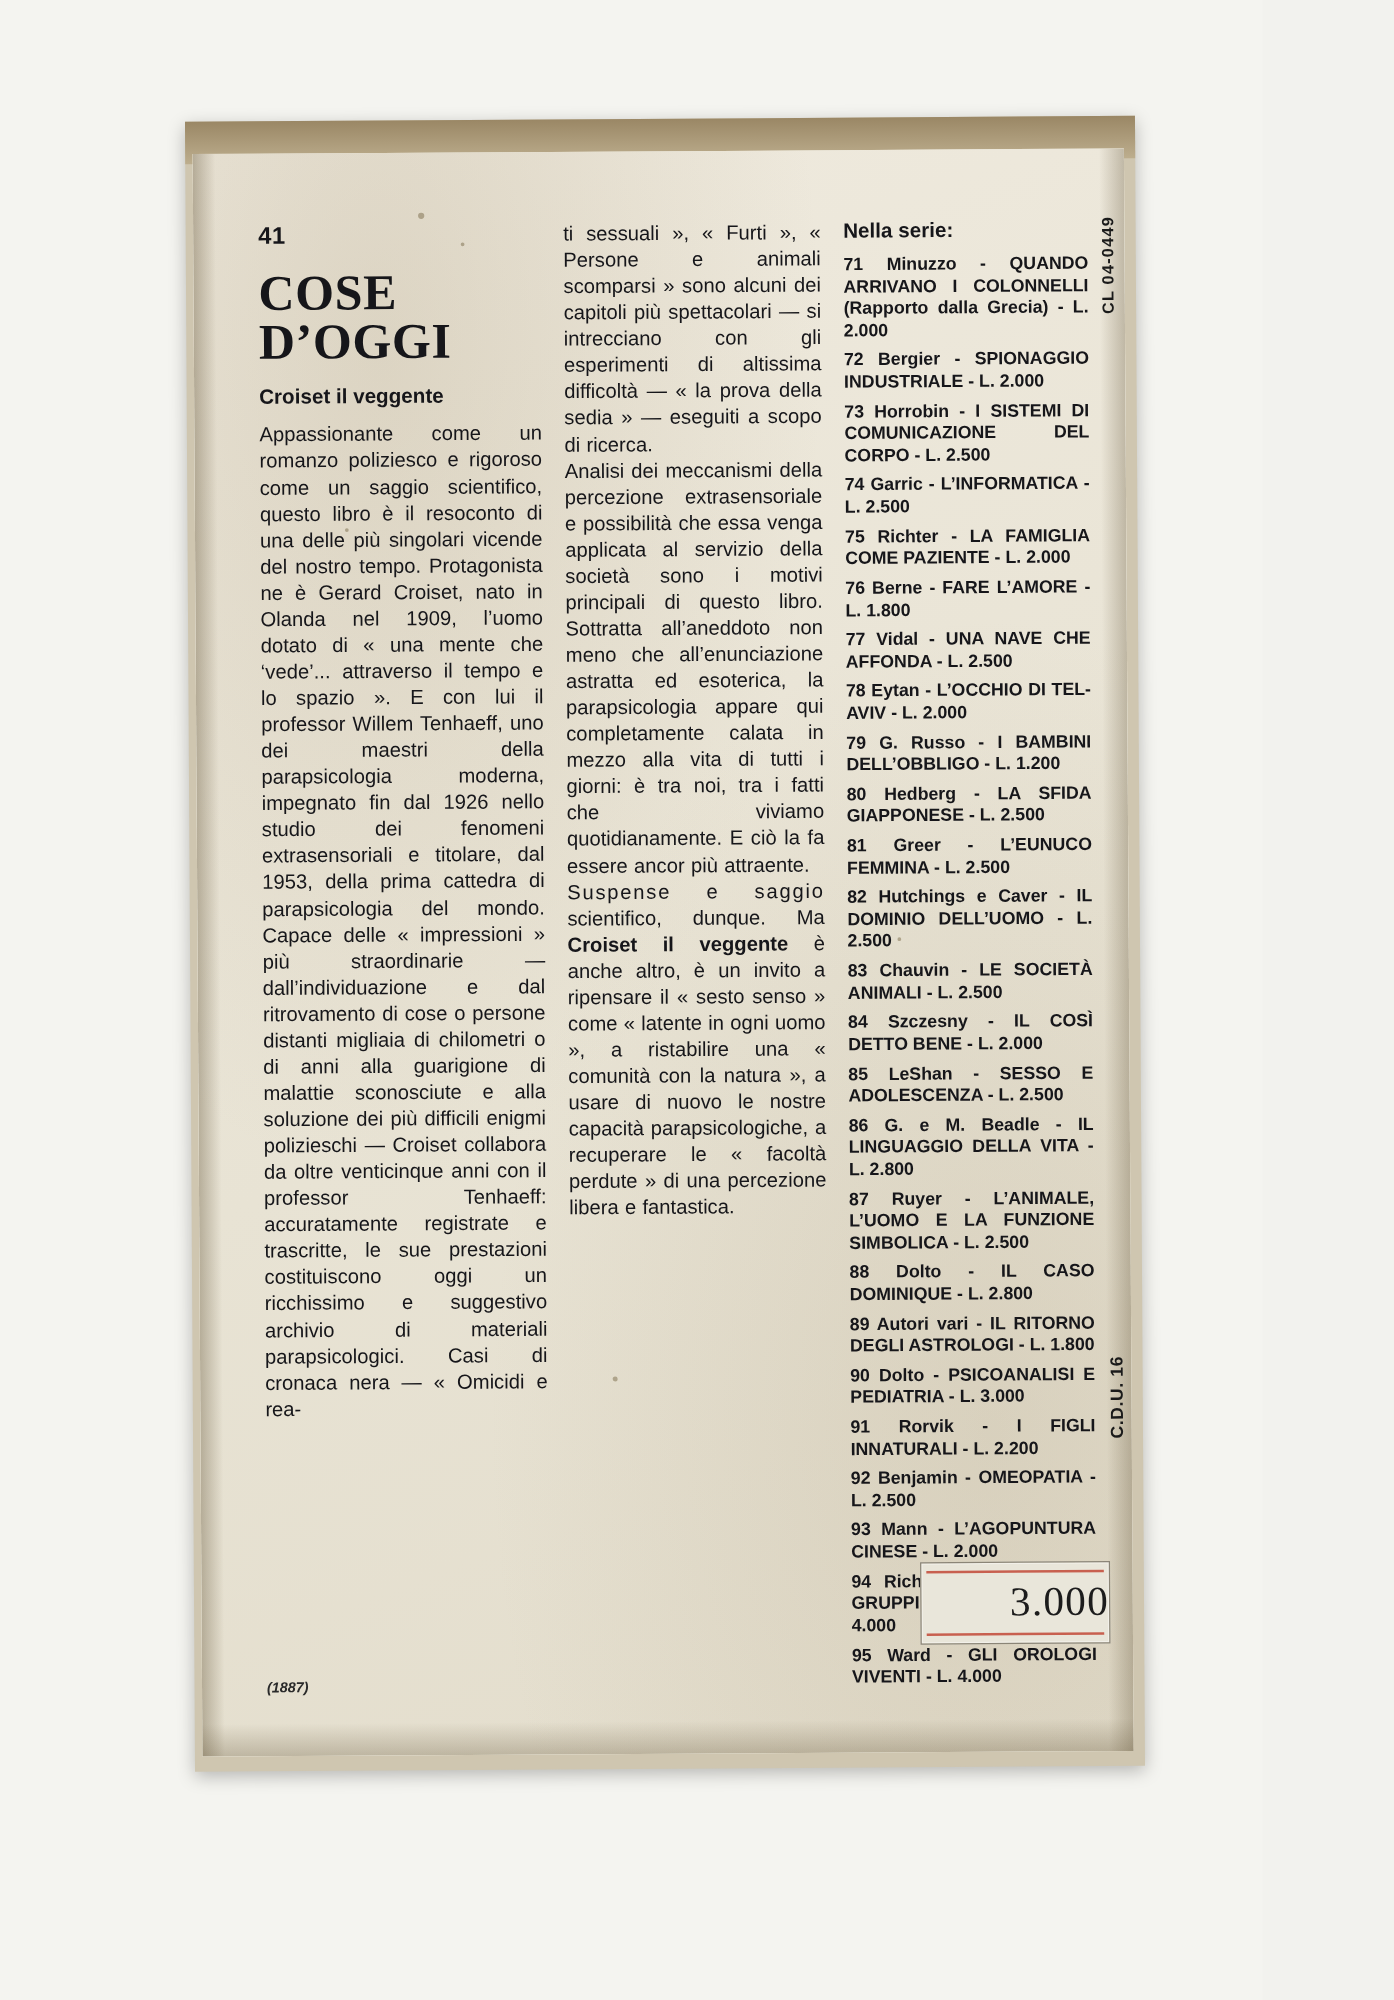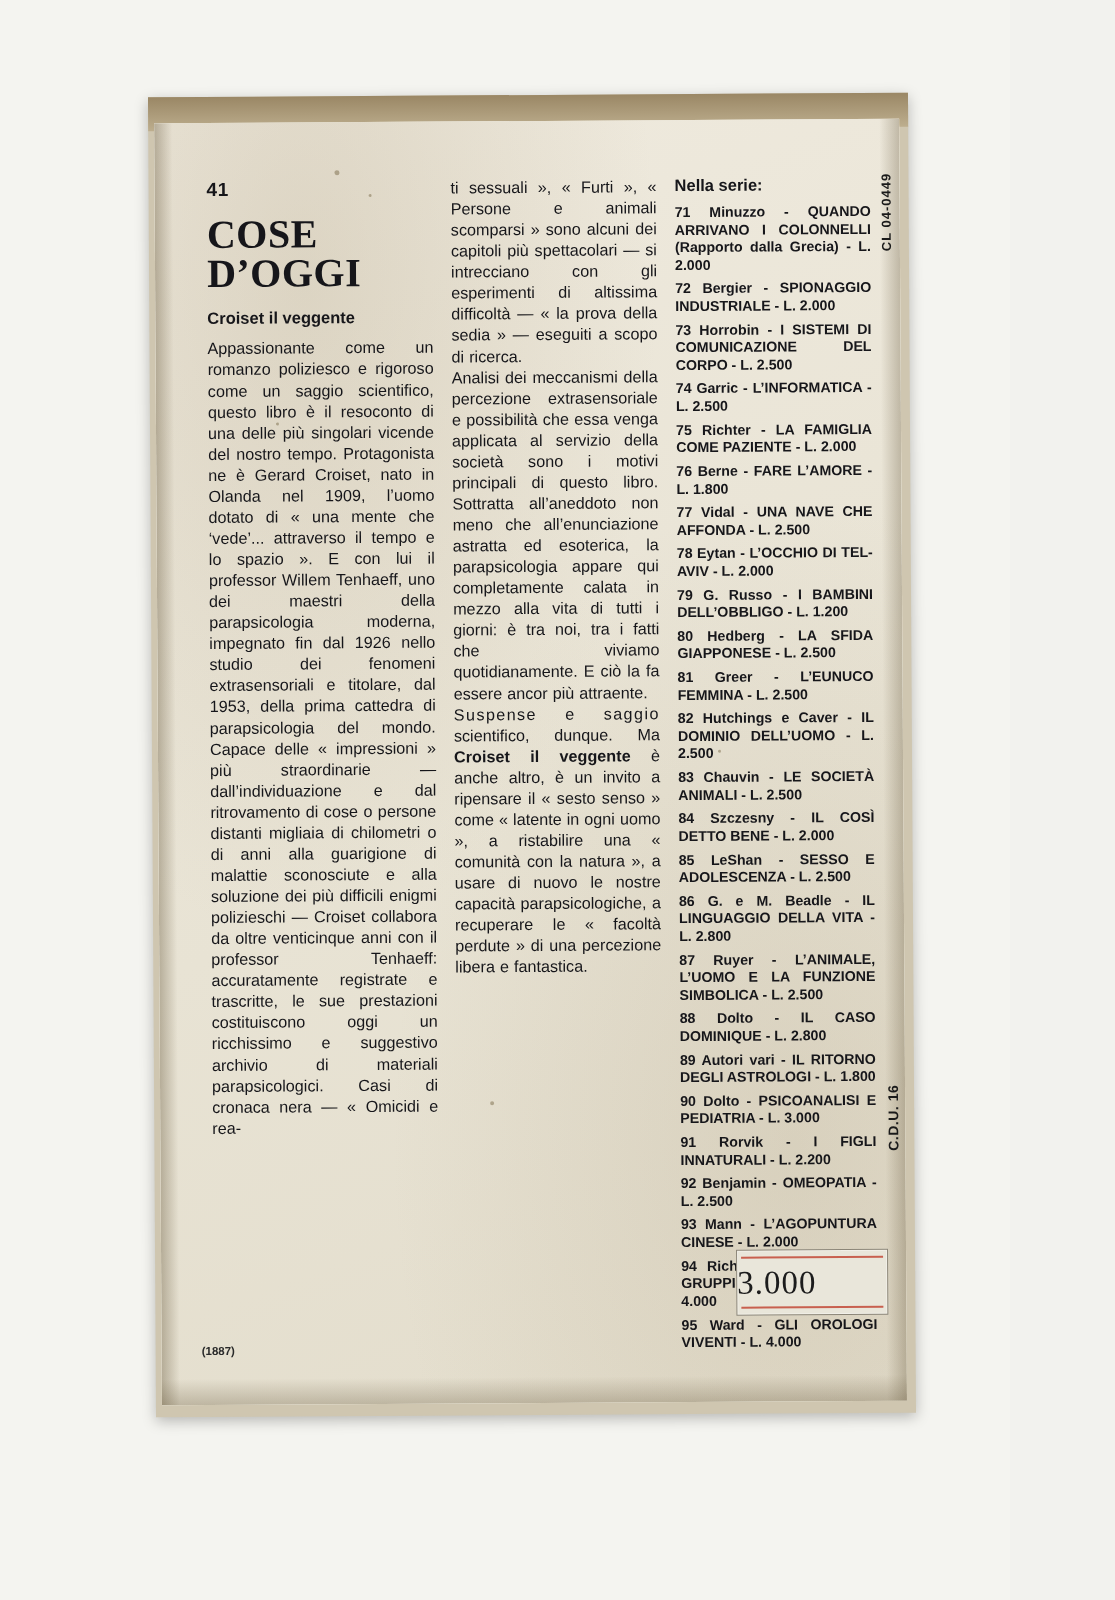--- a/index.html
+++ b/index.html
@@ -183,45 +183,46 @@
     position: absolute;
     right: 18px;
     bottom: 86px;
     width: 150px;
     height: 64px;
     background: #e9e6da;
     border: 1px solid #8b8577;
     box-shadow: inset 0 0 0 1px rgba(255,255,255,0.4);
     display: flex;
     align-items: center;
-    justify-content: flex-start;
+    justify-content: flex-end;
   }
   .price-box .rule {
     position: absolute;
     left: 4px; right: 4px;
     height: 2px;
     background: #c8604f;
   }
   .price-box .rule.top { top: 6px; }
   .price-box .rule.bottom { bottom: 6px; }
   .price-value {
     font-family: "Liberation Serif", serif;
     font-size: 33px;
     font-weight: 400;
     letter-spacing: 1px;
     color: #1c1c1c;
   }
 
   .code-ref {
     position: absolute;
-    left: 40px;
+    left: 52px;
     bottom: 48px;
     font-size: 11.5px;
     font-weight: 700;
     color: #2a2a2a;
+    font-style: italic;
   }
 </style>
 </head>
 <body>
 
 <div class="scene">
 
   <div class="book">
     <div class="spine-top"></div>
 

